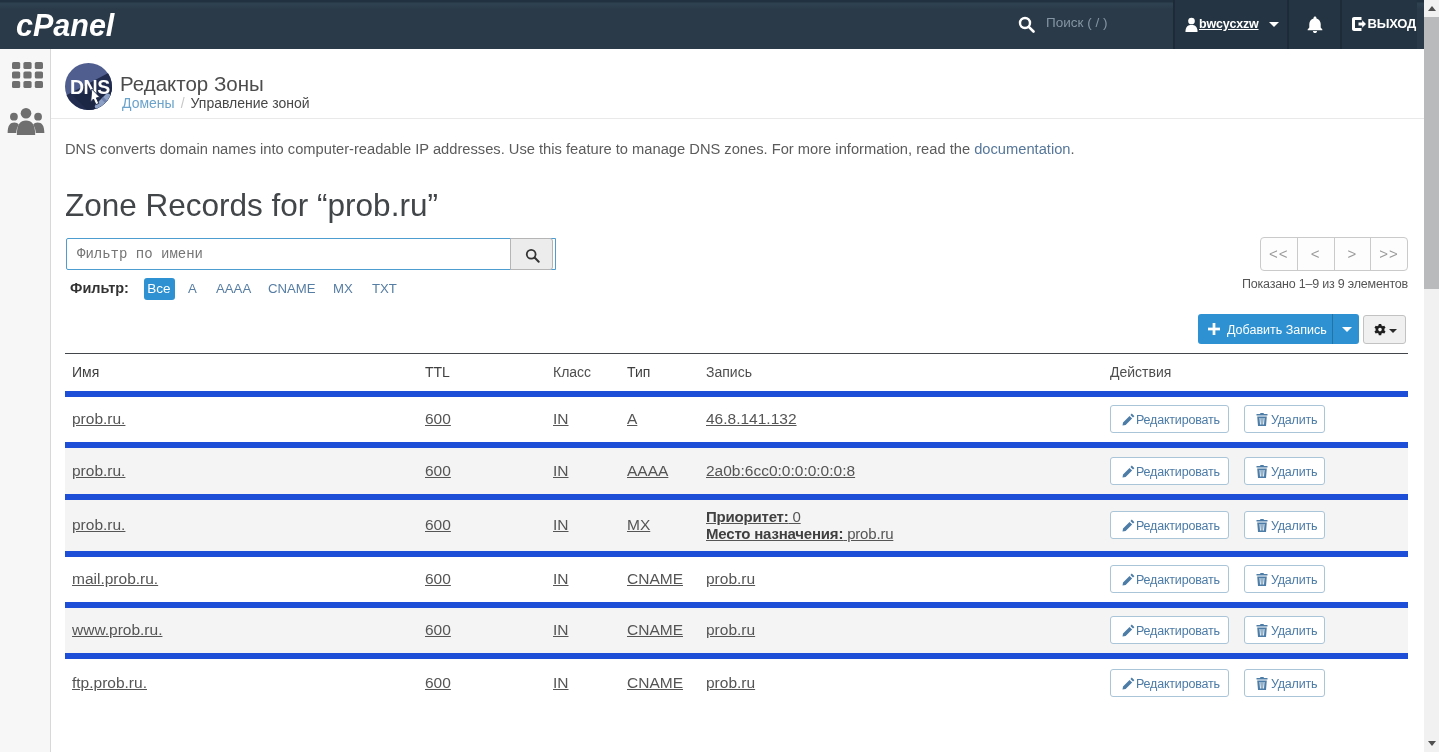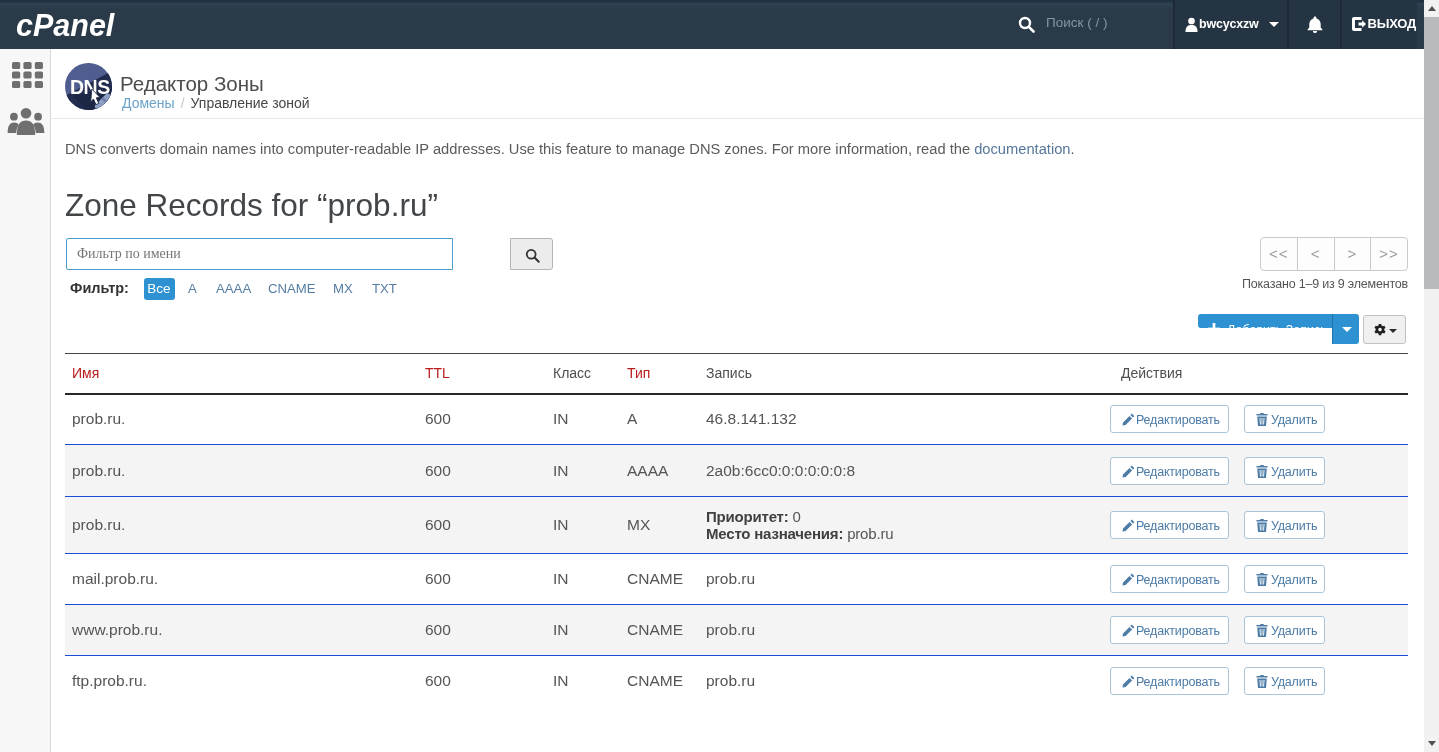--- a/index.html
+++ b/index.html
@@ -4,63 +4,63 @@
 <title>cPanel - Редактор Зоны</title>
 <style>
 * { margin:0; padding:0; box-sizing:border-box; }
 html,body { width:1439px; height:752px; overflow:hidden; font-family:"Liberation Sans", sans-serif; background:#fff; }
 #topbar { position:absolute; left:0; top:0; width:1424px; height:49px; background:#2a3a48; background-image:linear-gradient(to bottom,#223140 0,#223140 2px,#2e4150 3px,#2e4150 5px,#2a3a48 9px,#2a3a48 100%); }
 #logo { position:absolute; left:16px; top:8px; color:#fff; font-size:30.5px; font-weight:bold; font-style:italic; letter-spacing:0px; }
 #searchico { position:absolute; left:1018px; top:16px; }
 #searchph { position:absolute; left:1046px; top:14.5px; color:#8595a3; font-size:13.5px; }
 .tsep { position:absolute; top:0; width:2px; height:49px; background:#1d2b38; }
 #userbox { position:absolute; left:1175px; top:0; width:112px; height:49px; background:#243442; }
-#username { position:absolute; left:1199px; top:17px; color:#fff; font-size:12.5px; font-weight:bold; letter-spacing:-0.2px; }
+#username { position:absolute; left:1199px; top:17px; color:#fff; font-size:12.5px; font-weight:bold; letter-spacing:-0.2px;text-decoration:underline; }
 #usercaret { position:absolute; left:1269px; top:22px; width:0; height:0; border-left:5px solid transparent; border-right:5px solid transparent; border-top:5px solid #fff; }
 #userico { position:absolute; left:1185px; top:17px; }
 #bellwrap { position:absolute; left:1289px; top:0; width:51px; height:49px; background:#243442; }
 #logoutwrap { position:absolute; left:1342px; top:0; width:75px; height:49px; background:#243442; }
 #belli { position:absolute; left:17px; top:16px; }
 #logouti { position:absolute; left:10px; top:17px; }
 #logouttxt { position:absolute; left:25.5px; top:15.5px; color:#fff; font-size:13px; font-weight:bold; letter-spacing:-0.2px; }
 #sidebar { position:absolute; left:0; top:49px; width:51px; height:703px; background:#f7f7f7; border-right:1px solid #d8d8d8; }
 #gridico { position:absolute; left:12px; top:13px; }
 #peopleico { position:absolute; left:7px; top:57px; }
 #main { position:absolute; left:51px; top:49px; width:1373px; height:703px; background:#fff; }
 #dnsico { position:absolute; left:14px; top:14px; }
 #pagetitle { position:absolute; left:69px; top:11px; font-size:20.5px; color:#4c4c4c;margin-top:12px; }
 #crumbs { position:absolute; left:71px; top:46px; font-size:14px; color:#474747; }
 #crumbs a { color:#6ba3cb; text-decoration:none;margin-top:28px; }
 #crumbs .csep { color:#c7c7c7; padding:0 6px; }
 #hr1 { position:absolute; left:0; top:69px; width:1373px; height:1px; background:#e9e9e9; }
 #desc { position:absolute; left:14px; top:92px; font-size:14.7px; color:#5b5b5b; }
 #desc a { color:#56779a; }
 #h2 { position:absolute; left:14px; top:138px; font-size:31.5px; color:#424649; }
-#filterinput { position:absolute; left:15px; top:189px; width:387px; height:32px; border:1px solid #4d9dd0; border-radius:2px 0 0 2px; font-size:14px; color:#999; padding-left:10px; font-family:Liberation Serif, serif; background:#fff; }
+#filterinput { position:absolute; left:15px; top:189px; width:490px; height:32px; border:1px solid #4d9dd0; border-radius:2px 0 0 2px; font-size:14px; color:#999; padding-left:10px; font-family:Liberation Mono, monospace; background:#fff; }
 #searchbtn { position:absolute; left:459px; top:189px; width:43px; height:32px; background:#ececec; border:1px solid #b5b5b5; border-radius:0 3px 3px 0; }
 #searchbtn svg { position:absolute; left:14px; top:9px; }
 #filterlabel { position:absolute; left:19px; top:231px; font-weight:bold; color:#333; font-size:14.5px; }
 #btnvse { position:absolute; left:92.5px; top:229px; width:31px; height:22px; background:#2e92d2; color:#fff; border-radius:3px; font-size:13.5px; text-align:center; line-height:22px; }
 .flink { position:absolute; top:231.5px; color:#567da3; font-size:13.2px; text-decoration:none; }
 #pager { position:absolute; left:1209px; top:188px; width:148px; height:34px; border:1px solid #cacaca; border-radius:4px; background:#fdfdfd; display:flex; }
 #pager span { flex:1; border-right:1px solid #cacaca; color:#9a9a9a; font-size:15px; text-align:center; line-height:31px; letter-spacing:1px; }
 #pager span:last-child { border-right:none; }
 #showing { position:absolute; right:16px; top:228px; font-size:12.5px; letter-spacing:-0.2px; color:#555; }
-#addbtn { position:absolute; left:1147px; top:265px; width:134px; height:14px; background:#2e92d2; border-radius:3px 0 0 3px; color:#fff; font-size:12.5px; }
+#addbtn { position:absolute; left:1147px; top:265px; width:134px; height:30px; background:#2e92d2; border-radius:3px 0 0 3px; color:#fff; font-size:12.5px; }
 #addbtn span { position:absolute; left:29px; top:8.5px; white-space:nowrap; }
 #addplus { position:absolute; left:10px; top:9px; }
 #addcaret { position:absolute; left:1281px; top:265px; width:27px; height:30px; background:#2e92d2; border-left:1px solid #2373a8; border-radius:0 3px 3px 0; }
 #addcaret i { position:absolute; left:9px; top:13px; width:0; height:0; border-left:5px solid transparent; border-right:5px solid transparent; border-top:5px solid #fff; }
 #gearbtn { position:absolute; left:1312px; top:266px; width:43px; height:29px; background:#f0f0f0; border:1px solid #c2c2c2; border-radius:3px; }
 #gearbtn svg { position:absolute; left:10px; top:8px; }
 #gearbtn i { position:absolute; left:25px; top:13px; width:0; height:0; border-left:4.5px solid transparent; border-right:4.5px solid transparent; border-top:4.5px solid #2b2b2b; }
 #records { position:absolute; left:14px; top:304px; width:1343px; border-collapse:collapse; font-size:15.5px; color:#555; table-layout:fixed; }
 #records th { border-top:1px solid #43474b; border-bottom:2px solid #26292c; font-weight:normal; text-align:left; font-size:14px; height:35px; color:#4e4e4e; }
-#records th a { color:#b91c1c; text-decoration:none; }
-#records td { border-top:1px solid #1d4ed8; vertical-align:middle; }
+#records th a { color:#404040; text-decoration:none; }
+#records td { border-top:6px solid #1d4ed8; vertical-align:middle;text-decoration:underline; }
 #records tbody tr.odd { background:#fff; }
 #records tbody tr.even { background:#f4f4f4; }
 #records thead tr { height:40px; }
 #records tbody tr { height:51px; }
 #records tbody tr.r2, #records tbody tr.r3 { height:52px; }
 #records tbody tr.mx { height:57px; } #records tbody tr.mx td.c5 { font-size:15px; letter-spacing:-0.2px; }
 #records td.c6 { font-size:0; }
 .abtn { vertical-align:middle; }
 .c1 { padding-left:7px; }
 .c2,.c3,.c4,.c5,.c6 { padding-left:8px; }
@@ -208,21 +208,21 @@
         <col style="width:404px">
         <col style="width:306px">
       </colgroup>
     <thead>
         <tr>
       <th class="c1"><a>Имя</a></th>
           <th class="c2"><a>TTL</a></th>
           <th class="c3">Класс</th>
           <th class="c4"><a>Тип</a></th>
           <th class="c5">Запись</th>
-          <th class="c6"><span style="margin-left:11px">Действия</span></th>
+          <th class="c6"><span style="">Действия</span></th>
     </tr>
       </thead>
     <tbody>
       <tr class="odd">
           <td class="c1">prob.ru.</td>
           <td class="c2">600</td>
           <td class="c3">IN</td>
           <td class="c4">A</td>
           <td class="c5">46.8.141.132</td>
           <td class="c6"><span class="abtn editb"><svg width="13" height="13" viewBox="0 0 13 13">

